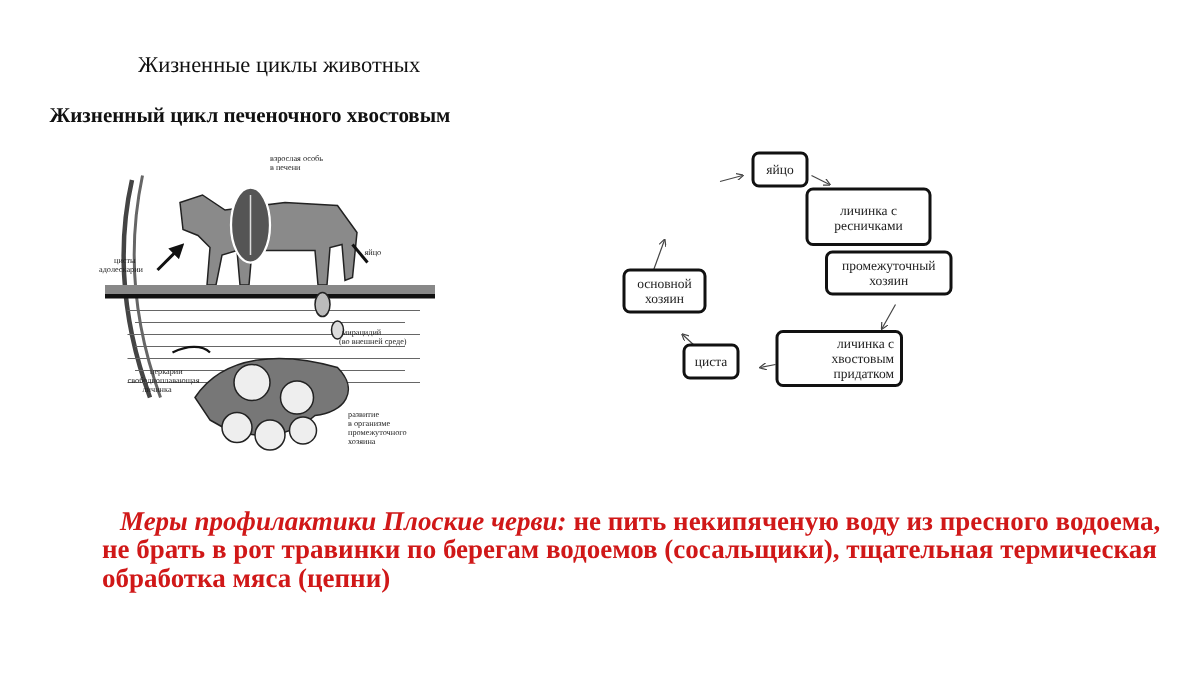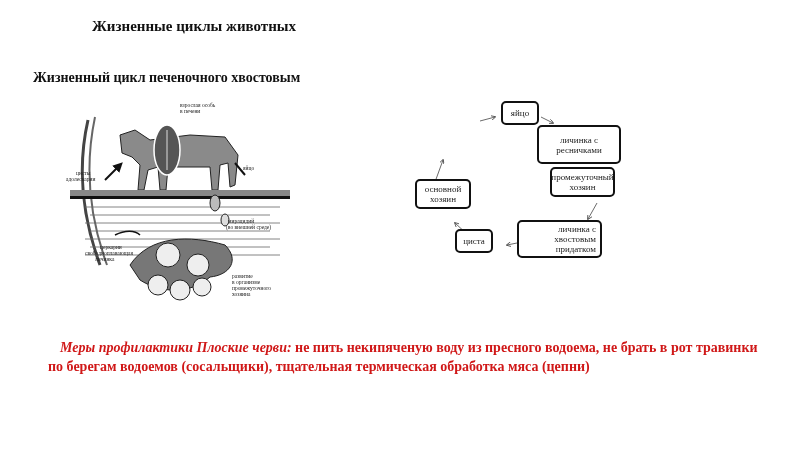--- a/index.html
+++ b/index.html
@@ -1,28 +1,28 @@
 <!DOCTYPE html>
 <html><head>
 <meta charset="utf-8">
 <style>
   html, body { margin: 0; padding: 0; }
   body { width: 800px; height: 450px; background: #ffffff; position: relative; overflow: hidden;
          font-family: "Liberation Serif", serif; color: #111; }
-  .title { position: absolute; left: 92px; top: 18px; font-size: 15px; font-weight: bold; }
+  .title { position: absolute; left: 92px; top: 36px; font-size: 15px; font-weight: normal; }
   .subtitle { position: absolute; left: 33px; top: 70px; font-size: 14px; font-weight: bold; }
   .figure { position: absolute; left: 40px; top: 95px; width: 260px; height: 225px; }
   .figure svg { width: 100%; height: 100%; }
   .flab { font-family: "Liberation Serif", serif; font-size: 5.5px; fill: #222; }
   .cycle { position: absolute; left: 395px; top: 95px; width: 260px; height: 180px; }
   .node { position: absolute; border: 2px solid #111; border-radius: 5px; background: #fff;
           font-size: 9px; line-height: 10px; text-align: center; display: flex; align-items: center;
           justify-content: center; box-sizing: border-box; padding: 2px 4px; color: #222; }
   .cycle svg { position: absolute; left: 0; top: 0; width: 260px; height: 180px; }
-  .prevention { position: absolute; left: 48px; top: 338px; width: 720px; font-size: 14px;
+  .prevention { position: absolute; left: 68px; top: 338px; width: 720px; font-size: 18px;
                 font-weight: bold; color: #d01818; line-height: 19px; }
   .prevention .lead { font-style: italic; font-weight: bold; margin-left: 12px; }
 </style>
 </head>
 <body>
 
 <div class="title">Жизненные циклы животных</div>
 <div class="subtitle">Жизненный цикл печеночного хвостовым</div>
 
 <div class="figure">
@@ -98,21 +98,21 @@
       <line x1="146" y1="22" x2="158" y2="28"></line>
       <line x1="188" y1="58" x2="193" y2="68"></line>
       <line x1="202" y1="108" x2="193" y2="124"></line>
       <line x1="122" y1="148" x2="112" y2="150"></line>
       <line x1="73" y1="140" x2="60" y2="128"></line>
       <line x1="40" y1="87" x2="48" y2="65"></line>
     </g>
   </svg>
   <div class="node" style="left:106px;top:6px;width:38px;height:24px;">яйцо</div>
   <div class="node" style="left:142px;top:30px;width:84px;height:39px;">личинка с ресничками</div>
-  <div class="node" style="left:155px;top:72px;width:65px;height:30px;">промежуточный хозяин</div>
+  <div class="node" style="left:155px;top:72px;width:85px;height:30px;">промежуточный хозяин</div>
   <div class="node" style="left:122px;top:125px;width:85px;height:38px;text-align:right;">личинка с хвостовым придатком</div>
   <div class="node" style="left:60px;top:134px;width:38px;height:24px;text-align:right;">циста</div>
   <div class="node" style="left:20px;top:84px;width:56px;height:30px;text-align:center;">основной хозяин</div>
 </div>
 
 <div class="prevention">
   <span class="lead">Меры профилактики Плоские черви:</span><span> не пить некипяченую воду из пресного водоема, не брать в рот травинки по берегам водоемов (сосальщики), тщательная термическая обработка мяса (цепни)</span>
 </div>
 
 </body></html>

